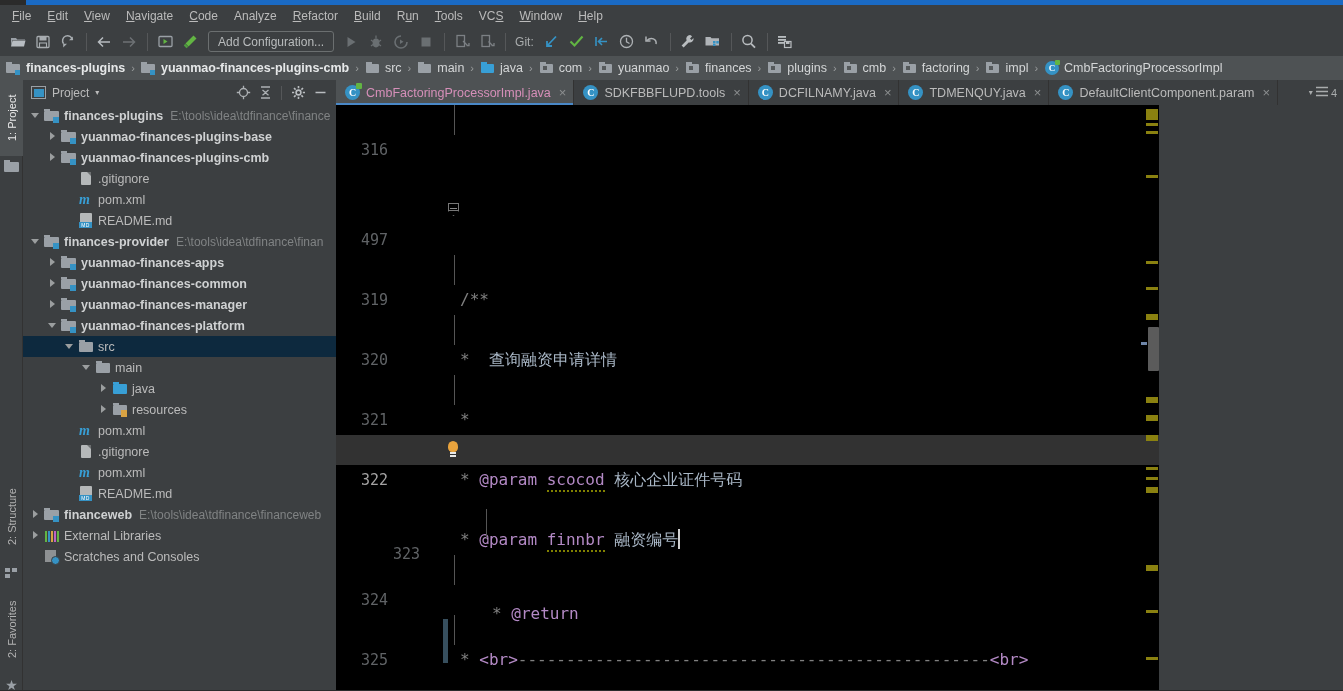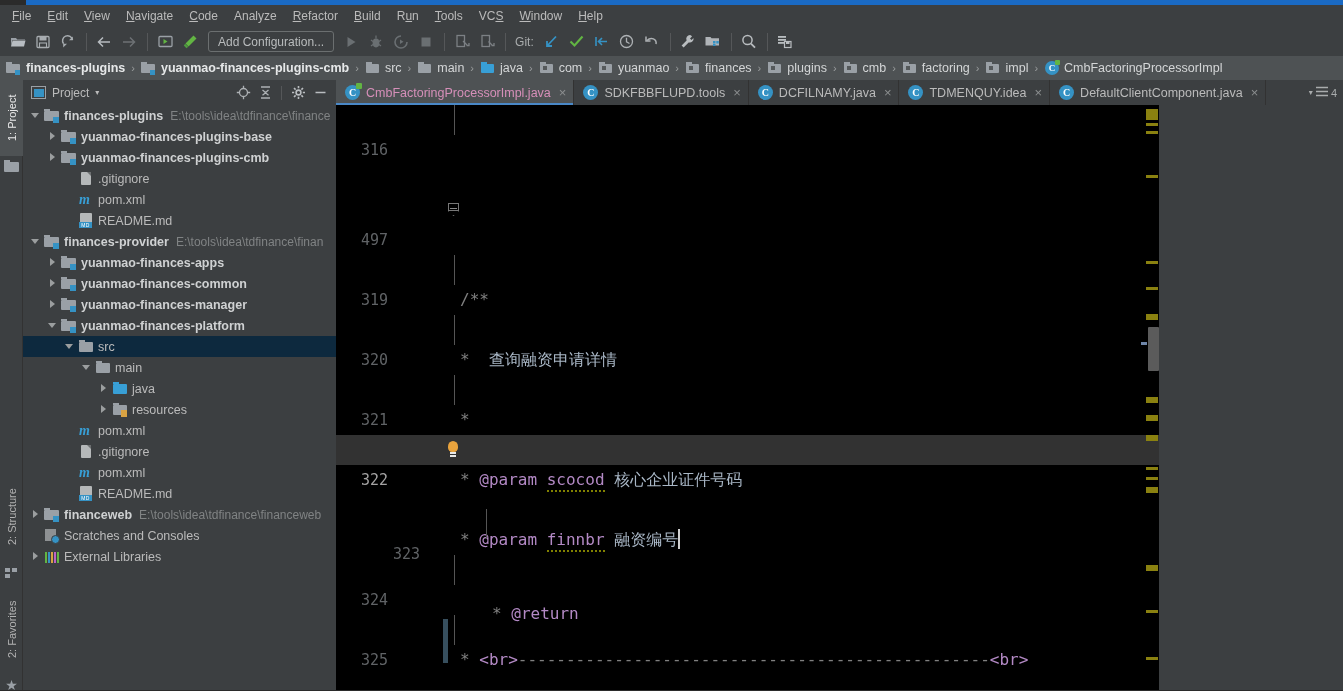--- a/index.html
+++ b/index.html
@@ -721,38 +721,38 @@
           <span class="arrow right"></span>
           <span class="ticon">
             <span class="body" style="position:absolute;left:0;top:3px;width:15px;height:10px;background:#9aa0a6;border-radius:1px"></span>
             <span style="position:absolute;left:0;top:1px;width:6px;height:2.5px;background:#9aa0a6"></span>
             <span style="position:absolute;left:9px;bottom:1px;width:5.5px;height:5.5px;background:#3592c4"></span>
           </span>
           <span class="tlabel bold">financeweb</span>
           <span class="tpath">E:\tools\idea\tdfinance\financeweb</span>
         </div>
         <div class="trow" style="padding-left: 8px;">
-          <span class="arrow "></span>
-          <span class="ticon">
-            <span style="position:absolute;left:1px;top:1px;width:11px;height:12px;background:#8e9193"></span>
-            <span style="position:absolute;right:0px;bottom:0px;width:9px;height:9px;border-radius:50%;background:#3592c4;border:1px solid #3c3f41"></span>
-          </span>
-          <span class="tlabel">Scratches and Consoles</span>
-        </div>
-        <div class="trow" style="padding-left: 8px;">
           <span class="arrow right"></span>
           <span class="ticon">
             <span style="position:absolute;left:1px;top:3px;width:2px;height:11px;background:#62b543"></span>
             <span style="position:absolute;left:4px;top:3px;width:2px;height:11px;background:#3592c4"></span>
             <span style="position:absolute;left:7px;top:3px;width:2px;height:11px;background:#d9a343"></span>
             <span style="position:absolute;left:10px;top:3px;width:2px;height:11px;background:#bd63c5"></span>
             <span style="position:absolute;left:13px;top:3px;width:2px;height:11px;background:#62b543"></span>
           </span>
           <span class="tlabel">External Libraries</span>
         </div>
+        <div class="trow" style="padding-left: 8px;">
+          <span class="arrow "></span>
+          <span class="ticon">
+            <span style="position:absolute;left:1px;top:1px;width:11px;height:12px;background:#8e9193"></span>
+            <span style="position:absolute;right:0px;bottom:0px;width:9px;height:9px;border-radius:50%;background:#3592c4;border:1px solid #3c3f41"></span>
+          </span>
+          <span class="tlabel">Scratches and Consoles</span>
+        </div>
       </div>
   </div>
 
   <div class="edtabs" id="edtabs">
       <div class="etab active">
         <span class="cls-icon ovr">C</span>
         <span class="tabname mod">CmbFactoringProcessorImpl.java</span>
         <span class="xclose">×</span>
       </div>
       <div class="etab">
@@ -760,26 +760,26 @@
         <span class="tabname">SDKFBBFLUPD.tools</span>
         <span class="xclose">×</span>
       </div>
       <div class="etab">
         <span class="cls-icon">C</span>
         <span class="tabname">DCFILNAMY.java</span>
         <span class="xclose">×</span>
       </div>
       <div class="etab">
         <span class="cls-icon">C</span>
-        <span class="tabname">TDMENQUY.idea</span>
+        <span class="tabname">TDMENQUY.java</span>
         <span class="xclose">×</span>
       </div>
       <div class="etab">
         <span class="cls-icon">C</span>
-        <span class="tabname">DefaultClientComponent.java</span>
+        <span class="tabname">DefaultClientComponent.param</span>
         <span class="xclose">×</span>
       </div>
       <div class="edtabs-right">
         <span style="font-size: 8px;">▾</span>
         <span style="display: inline-block; width: 12px;"><svg width="12" height="11" viewBox="0 0 12 11">
             <path d="M0 1.5h12M0 5.5h12M0 9.5h12" stroke="#a9acad" stroke-width="1.5"></path>
           </svg></span>
         <span>4</span>
       </div>
     </div>

